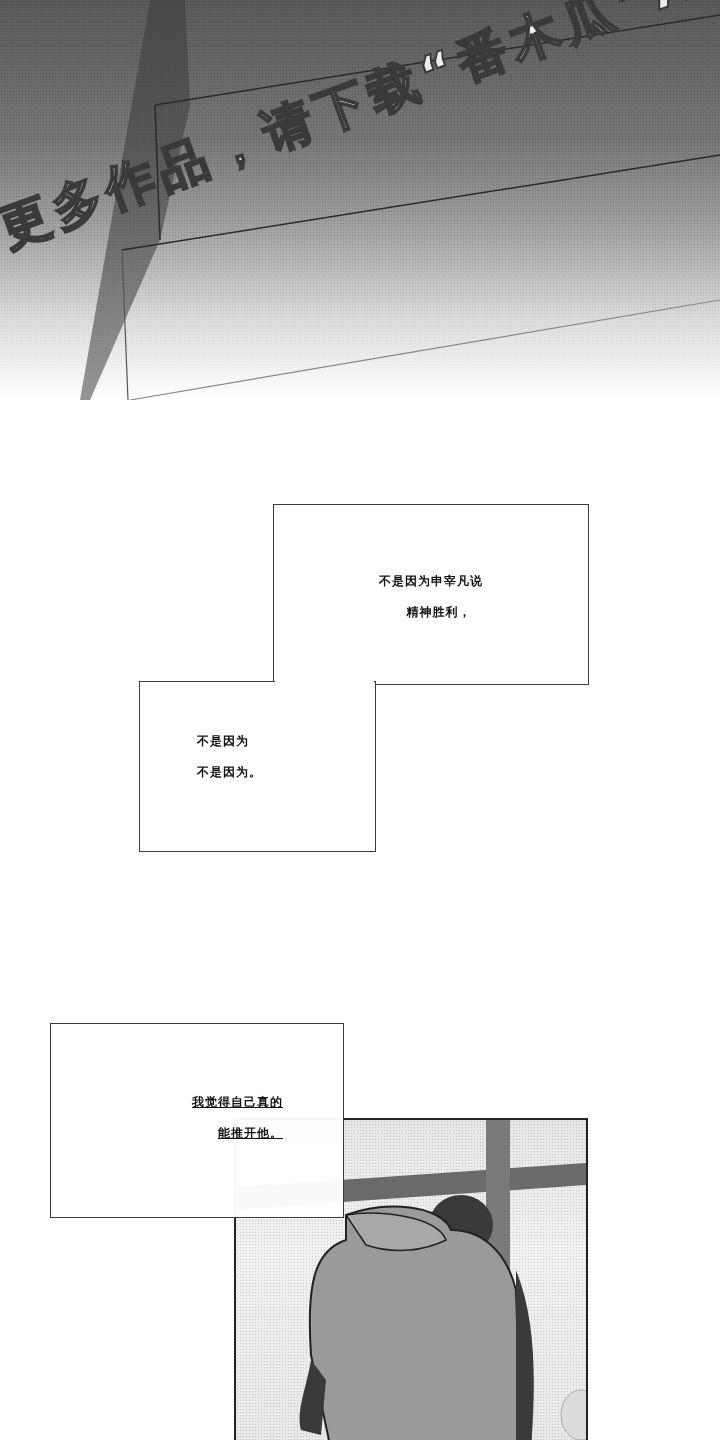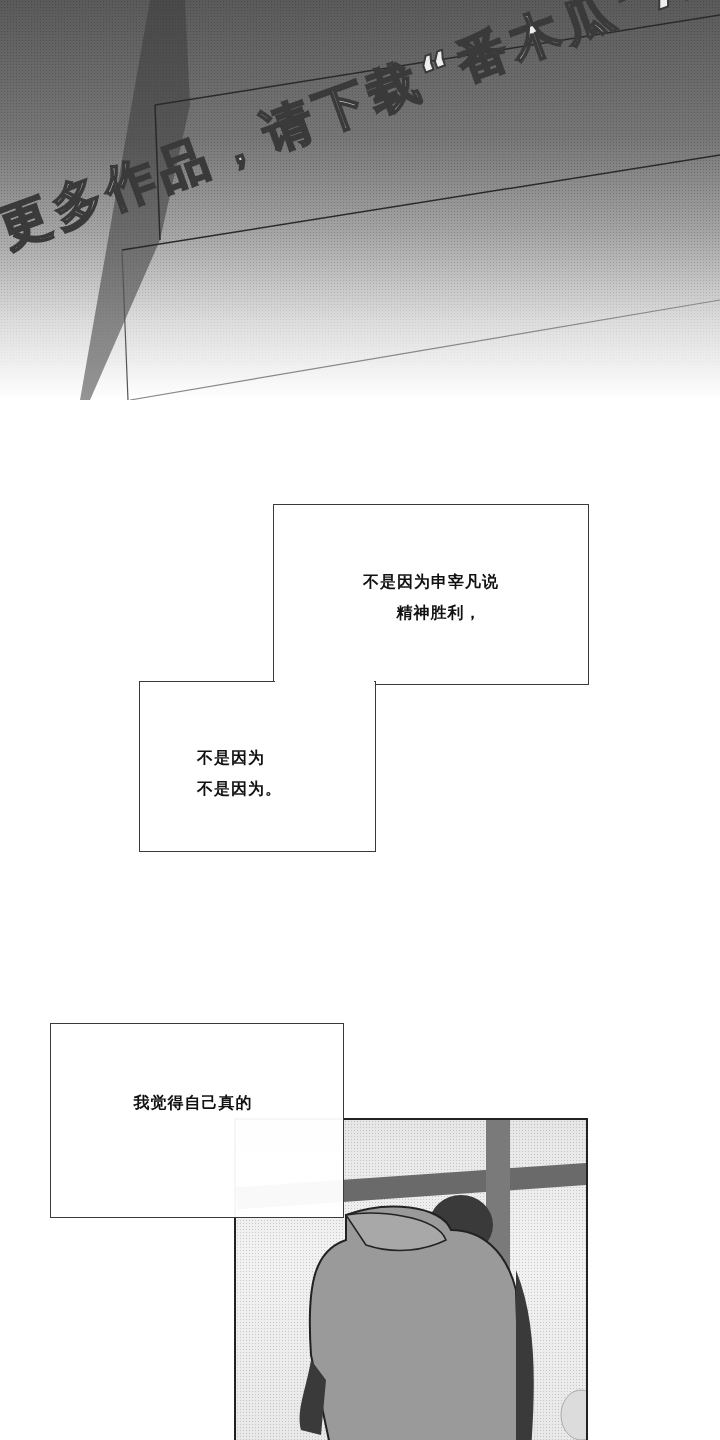--- a/index.html
+++ b/index.html
@@ -31,21 +31,21 @@
       white-space: nowrap;
       font-family: "DejaVu Sans", sans-serif;
     }
     .caption-box {
       position: absolute; background: #fff;
       border: 1.5px solid #3a3a3a; box-sizing: border-box;
     }
     .caption-text {
       position: absolute;
       font-family: "DejaVu Sans", sans-serif;
-      font-weight: bold; font-size: 16px; line-height: 31px;
+      font-weight: bold; font-size: 12px; line-height: 31px;
       color: #111; white-space: nowrap; letter-spacing: 1px;
     }
     .art-panel {
       position: absolute; left: 234px; top: 1118px; width: 354px; height: 330px;
       border: 2px solid #222; box-sizing: border-box; overflow: hidden;
       background: linear-gradient(180deg, #e6e6e6 0%, #f2f2f2 40%, #e8e8e8 100%);
     }
     .art-panel .dots {
       position: absolute; inset: 0;
       background-image: radial-gradient(rgba(0,0,0,0.16) 0.8px, transparent 1px);
@@ -73,21 +73,21 @@
 <div class="caption-box" style="left:139px; top:681px; width:237px; height:171px;"></div>
 
 <div style="position:absolute; left:275px; top:679px; width:99px; height:6px; background:#fff;"></div>
 <div style="position:absolute; left:273px; top:682px; width:2px; height:2px; background:#fff;"></div>
 
 <div class="caption-text" style="left:326px; top:566px; text-align:center; width:210px;">
   <div>不是因为申宰凡说</div>
   <div style="padding-left:16px;">精神胜利，</div>
 </div>
 
-<div class="caption-text" style="left:197px; top:726px;margin-top:16px;">
+<div class="caption-text" style="left:197px; top:726px;">
   <div>不是因为</div>
   <div>不是因为。</div>
 </div>
 
 <div class="art-panel">
   <div class="dots"></div>
   <svg width="354" height="330" style="position:absolute;left:0;top:0;">
 
     <rect x="0" y="55" width="354" height="22" fill="#6a6a6a" transform="rotate(-4 177 66)"></rect>
     <rect x="250" y="0" width="24" height="330" fill="#7a7a7a"></rect>
@@ -98,15 +98,16 @@
     <path d="M110,95 C140,90 200,95 210,120 C190,130 160,135 130,125 Z" fill="#a8a8a8" stroke="#222" stroke-width="1.5"></path>
 
     <path d="M280,150 C300,200 300,260 295,330 L280,330 Z" fill="#3a3a3a"></path>
     <path d="M75,240 C70,270 60,290 65,310 L85,315 L90,260 Z" fill="#3a3a3a"></path>
 
     <ellipse cx="345" cy="295" rx="20" ry="25" fill="#dcdcdc" stroke="#aaa"></ellipse>
   </svg>
 </div>
 
 <div class="caption-box" style="left:50px; top:1023px; width:294px; height:195px; background:rgba(255,255,255,0.96);"></div>
-<div class="caption-text" style="left:103px; top:1087px; text-align:center; width:180px;">
+<div class="caption-text" style="left:103px; top:1087px; text-align:right; width:180px;text-decoration:underline;">
   <div>我觉得自己真的</div>
+  <div style="padding-left:10px;">能推开他。</div>
 </div>
 
 </body></html>

